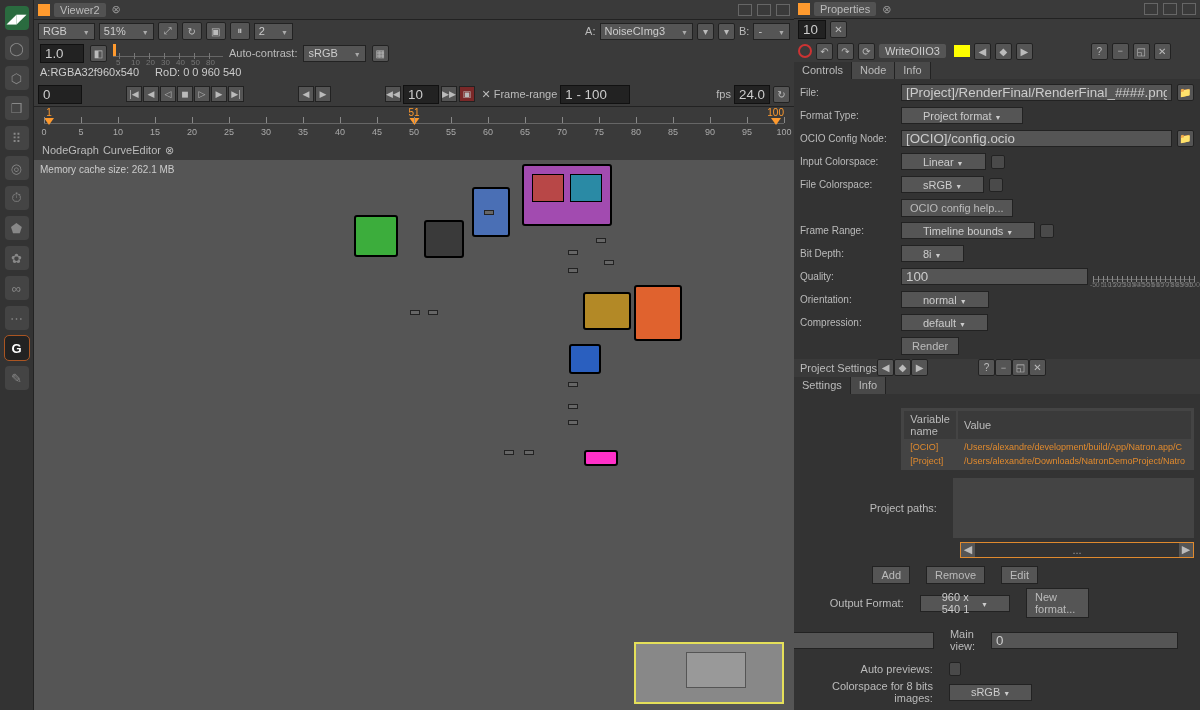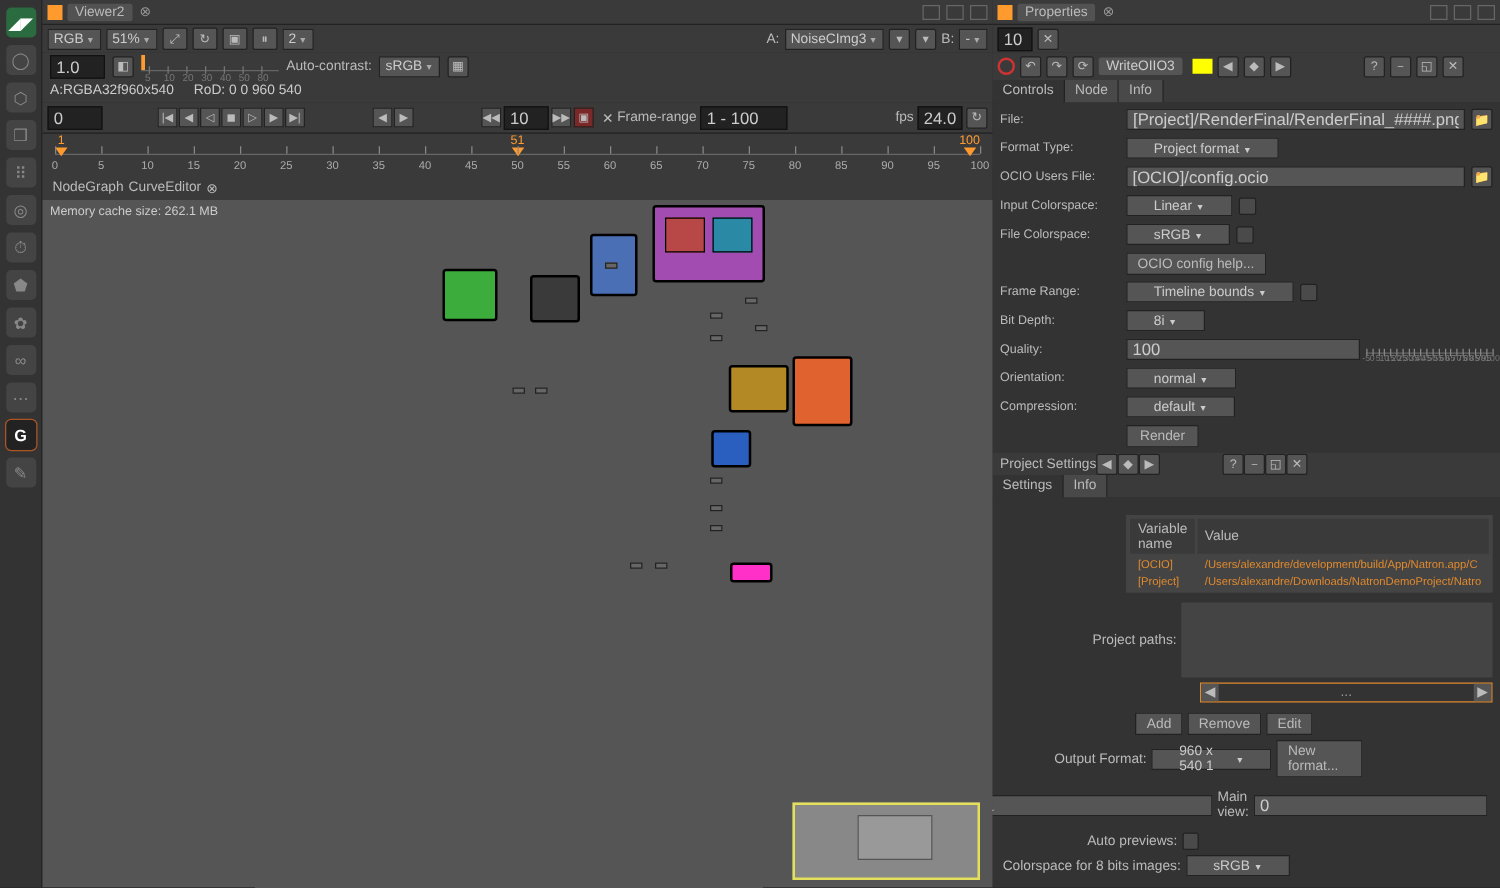--- a/index.html
+++ b/index.html
@@ -10,21 +10,21 @@
   .left-tools .tool.active { background:#222; outline:1px solid #a52; }
   .center { flex: 1; display: flex; flex-direction: column; }
   .right { width: 406px; display: flex; flex-direction: column; }
   .panel-head { display:flex; align-items:center; background:#3a3a3a; height:20px; padding:0 4px; gap:4px; border-bottom:1px solid #222;}
   .panel-head .mini { width:12px; height:12px; background:#ff9a2e; }
   .panel-head .tab-label { background:#525252; padding:1px 6px; border-radius:2px; }
   .panel-head .x { color:#999; cursor:pointer; padding:0 2px; }
   .panel-head .spacer { flex:1; }
   .panel-head .winbtn { width:14px; height:12px; border:1px solid #666; margin-left:1px; cursor:pointer; }
   .viewer-toolbar { display:flex; align-items:center; background:#3a3a3a; height:22px; padding:0 4px; gap:4px; }
-  .sel { background:#555; border:1px solid #222; color:#ccc; padding:0 4px; height:17px; display:inline-flex; align-items:center; gap:2px; }
+  .sel { background:#555; border:1px solid #222; color:#ccc; padding:0 4px; height:17px; display:inline-flex; align-items:center; gap:16px; }
   .sel .tri::after{content:"▼"; font-size:7px; color:#aaa;}
   .iconbtn { width:20px; height:18px; background:#555; border:1px solid #222; border-radius:2px; display:inline-flex; align-items:center; justify-content:center; cursor:pointer; color:#bbb; font-size:10px;}
   .iconbtn.sm{width:17px;height:17px;}
   .num-field { background:#222; border:1px solid #111; color:#ccc; padding:1px 4px; width:44px;}
   .viewer-scale { display:flex; align-items:center; background:#3a3a3a; height:22px; padding:0 6px; gap:6px;}
   .gain-slider{position:relative; flex:0 0 110px; height:18px;}
   .gain-slider .track{position:absolute; top:12px; left:0; right:0; height:1px; background:#666;}
   .gain-slider .tick{position:absolute; top:9px; width:1px; height:6px; background:#777;}
   .gain-slider .orange{position:absolute; top:0; left:0; width:3px; height:12px; background:#ff9a2e;}
   .gain-ticklbl{position:absolute; top:14px; font-size:8px; color:#777;}
@@ -70,21 +70,21 @@
   .renderbtn{background:#555; border:1px solid #222; padding:2px 10px; width:fit-content;}
   .qslider{flex:1; position:relative; height:17px;}
   .qslider .qt{position:absolute; top:11px; left:0; right:0; height:1px; background:#666;}
   .qslider .qk{position:absolute; top:8px; width:1px; height:6px; background:#888;}
   .qslider .qlbl{position:absolute; top:13px; font-size:7px; color:#777; transform:translateX(-50%);}
   .ps-head{background:#3a3a3a; display:flex; align-items:center; height:18px; padding:0 6px;}
   .varbox{display:flex; justify-content:flex-end; padding:14px 6px 6px;}
   .vartable{border:1px solid #444; background:#444; width:270px;}
   .vartable th{background:#3a3a3a; padding:2px 6px; text-align:left; font-weight:normal; color:#bbb;}
   .vartable td{padding:1px 6px; color:#e08a2e; font-size:9px; white-space:nowrap; overflow:hidden;}
-  .ps-row{display:flex; align-items:center; gap:4px; padding:2px 6px 2px 0; justify-content:flex-end;}
+  .ps-row{display:flex; align-items:center; gap:16px; padding:2px 6px 2px 0; justify-content:flex-end;}
   .ps-row .lbl{width:160px; text-align:right;}
   .btn2{background:#555;border:1px solid #222;padding:2px 8px; cursor:pointer;}
   .or-scroll{margin:2px 6px 6px 166px; height:16px; border:1px solid #e08a2e; display:flex; align-items:center;}
   .or-scroll .ar{width:14px;height:14px;background:#555;text-align:center;}
   .or-scroll .mid{flex:1;text-align:center; color:#999;}
 </style>
 </head>
 <body>
 
 <div class="main">
@@ -351,21 +351,21 @@
         <span class="iconbtn sm">📁</span>
       </div>
       <div class="prow">
           <span class="lbl">Format Type:</span>
         <span class="sel-field">
             <span>Project format</span>
             <span class="tri"></span>
           </span>
       </div>
       <div class="prow">
-          <span class="lbl">OCIO Users File:</span>
+          <span class="lbl">OCIO Config Node:</span>
         <input class="txt-field" value="[OCIO]/config.ocio" style="">
         <span class="iconbtn sm">📁</span>
       </div>
       <div class="prow">
           <span class="lbl">Input Colorspace:</span>
         <span class="sel-field">
             <span>Linear</span>
             <span class="tri"></span>
           </span>
         <span class="dot"></span>

